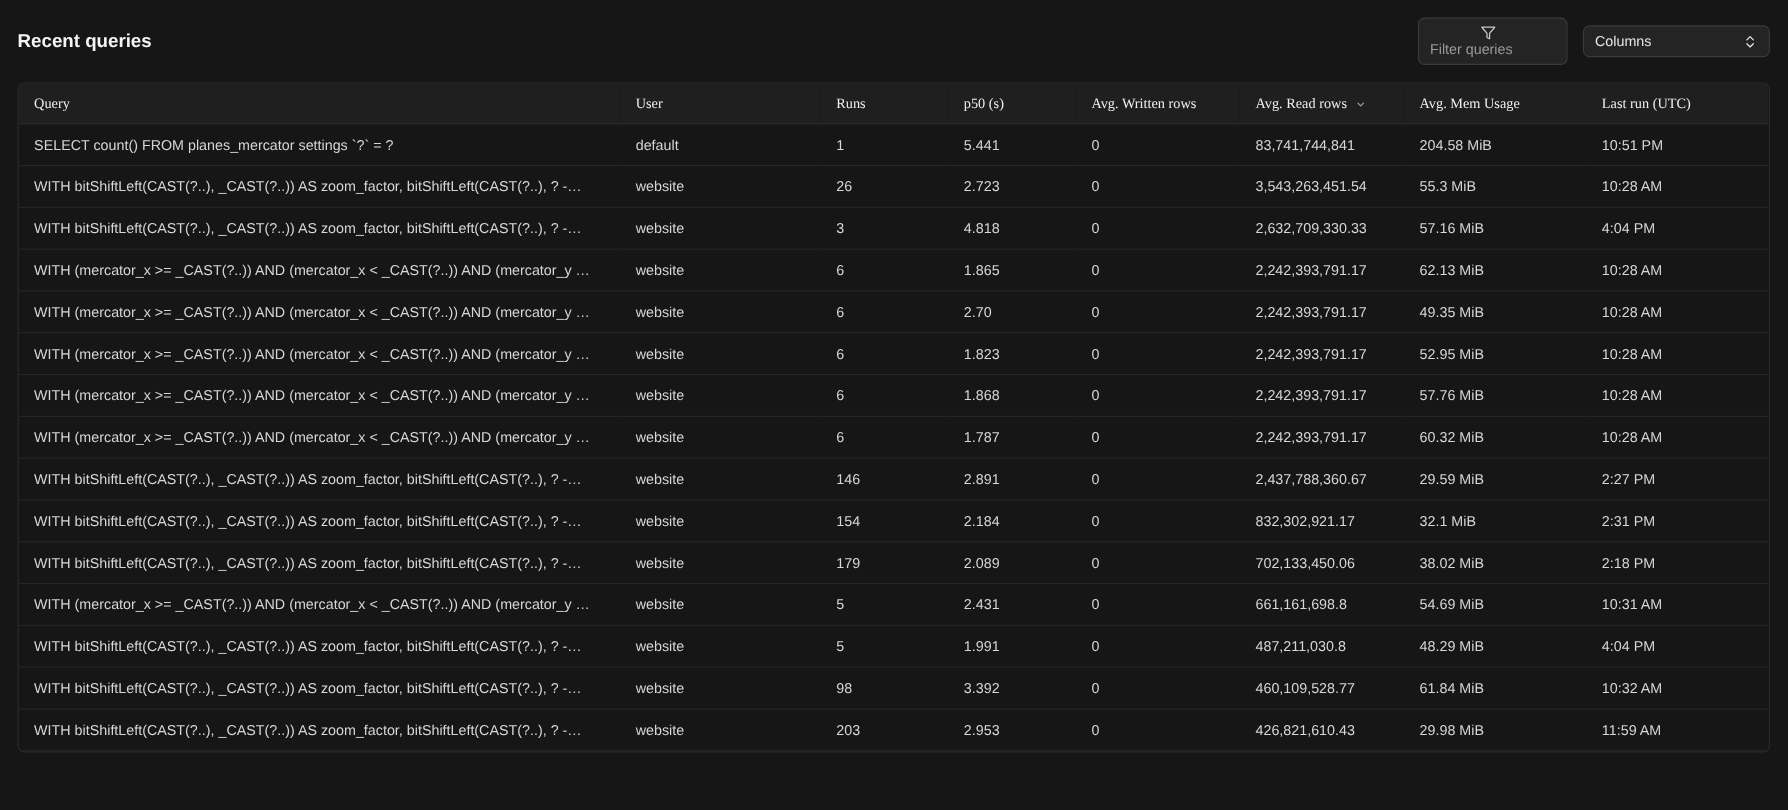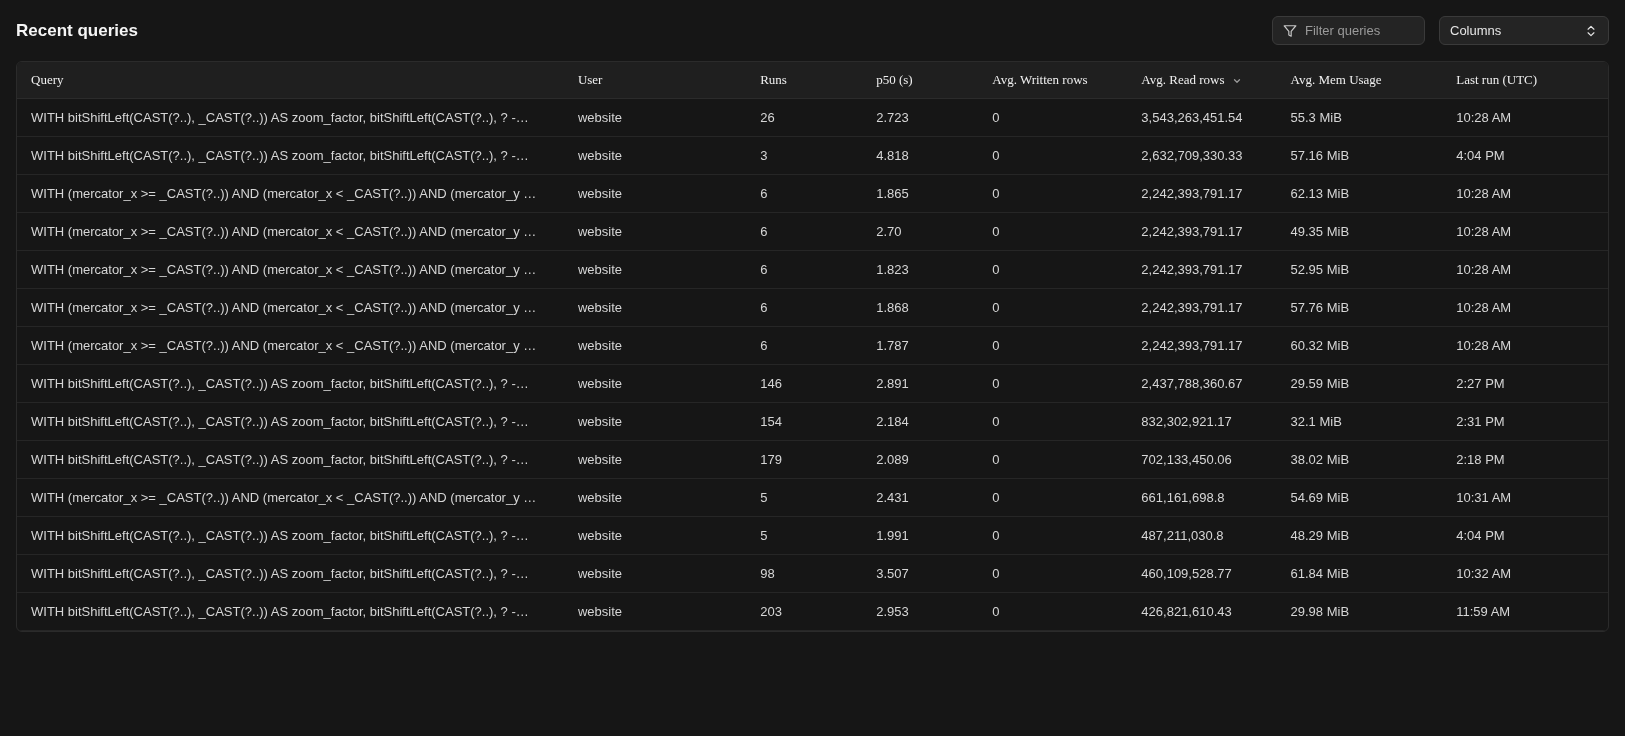--- a/index.html
+++ b/index.html
@@ -27,21 +27,22 @@
       gap: 14px;
       align-items: center;
     }
     .filter-wrap {
       display: flex;
       align-items: center;
       background: #242424;
       border: 1px solid #3a3a3a;
       border-radius: 6px;
       padding: 6px 10px;
-      width: 153px;
+      width: 136px;
+      flex-direction: column;
     }
     .filter-icon {
       color: #c8c8c8;
       margin-right: 8px;
       display: inline-flex;
     }
     .filter-input {
       background: transparent;
       border: none;
       outline: none;
@@ -152,20 +153,30 @@
                 <polyline points="6 9 12 15 18 9"></polyline>
               </svg>
           </span>
         </th>
         <th class="col-mem">Avg. Mem Usage</th>
         <th class="col-last">Last run (UTC)</th>
       </tr>
     </thead>
     <tbody id="tbody">
         <tr>
+          <td class="query-cell col-query">SELECT count() FROM planes_mercator settings `?` = ?</td>
+          <td class="col-user">default</td>
+          <td class="col-runs">1</td>
+          <td class="col-p50">5.441</td>
+          <td class="col-w">0</td>
+          <td class="col-r">83,741,744,841</td>
+          <td class="col-mem">204.58 MiB</td>
+          <td class="col-last">10:51 PM</td>
+        </tr>
+        <tr>
           <td class="query-cell col-query">WITH bitShiftLeft(CAST(?..), _CAST(?..)) AS zoom_factor, bitShiftLeft(CAST(?..), ? -…</td>
           <td class="col-user">website</td>
           <td class="col-runs">26</td>
           <td class="col-p50">2.723</td>
           <td class="col-w">0</td>
           <td class="col-r">3,543,263,451.54</td>
           <td class="col-mem">55.3 MiB</td>
           <td class="col-last">10:28 AM</td>
         </tr>
         <tr>
@@ -275,21 +286,21 @@
           <td class="col-p50">1.991</td>
           <td class="col-w">0</td>
           <td class="col-r">487,211,030.8</td>
           <td class="col-mem">48.29 MiB</td>
           <td class="col-last">4:04 PM</td>
         </tr>
         <tr>
           <td class="query-cell col-query">WITH bitShiftLeft(CAST(?..), _CAST(?..)) AS zoom_factor, bitShiftLeft(CAST(?..), ? -…</td>
           <td class="col-user">website</td>
           <td class="col-runs">98</td>
-          <td class="col-p50">3.507</td>
+          <td class="col-p50">3.392</td>
           <td class="col-w">0</td>
           <td class="col-r">460,109,528.77</td>
           <td class="col-mem">61.84 MiB</td>
           <td class="col-last">10:32 AM</td>
         </tr>
         <tr>
           <td class="query-cell col-query">WITH bitShiftLeft(CAST(?..), _CAST(?..)) AS zoom_factor, bitShiftLeft(CAST(?..), ? -…</td>
           <td class="col-user">website</td>
           <td class="col-runs">203</td>
           <td class="col-p50">2.953</td>

